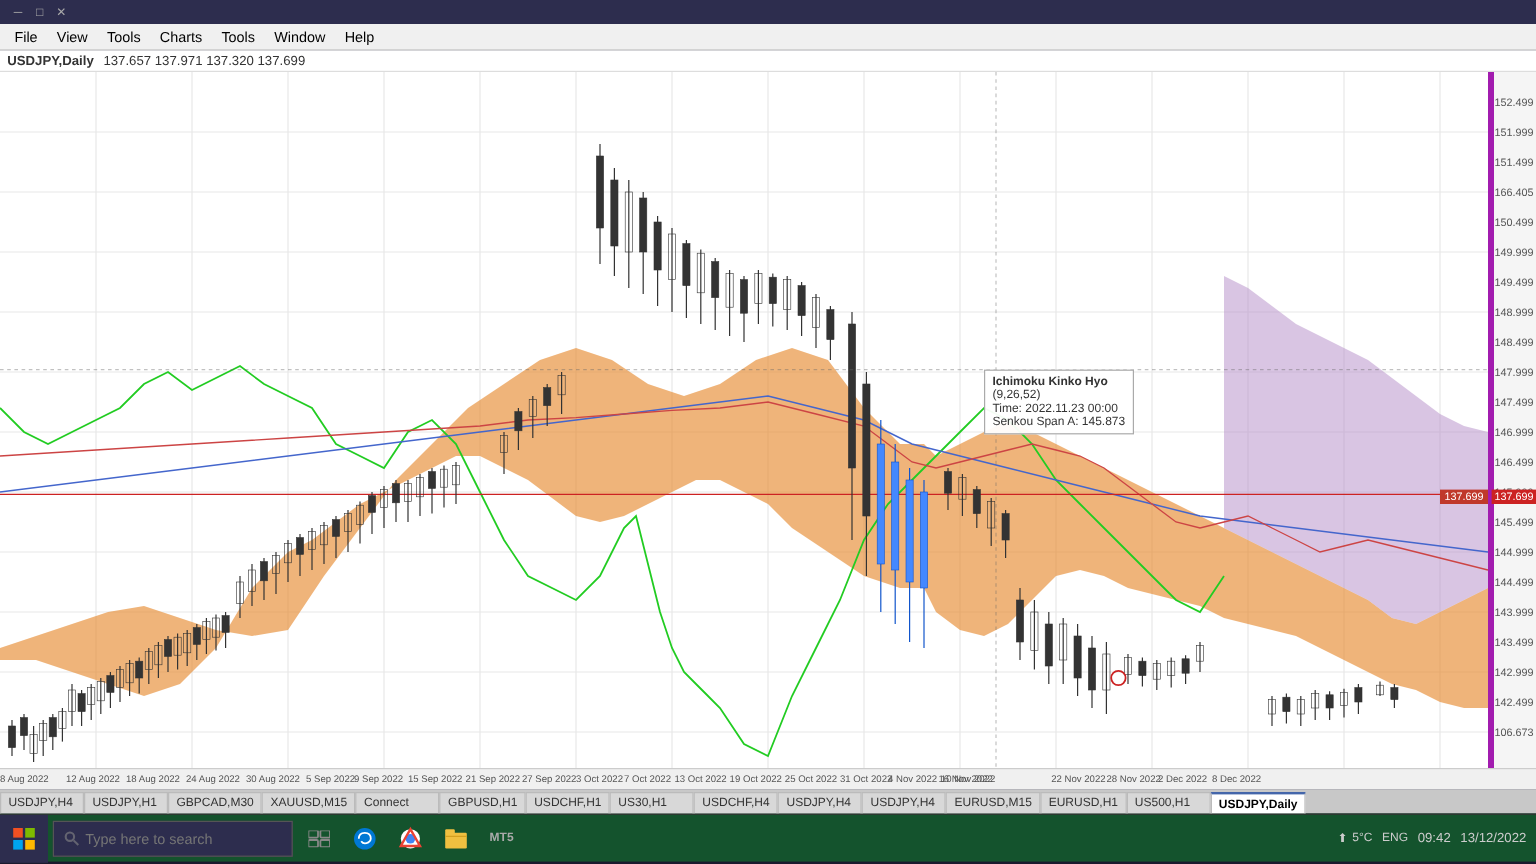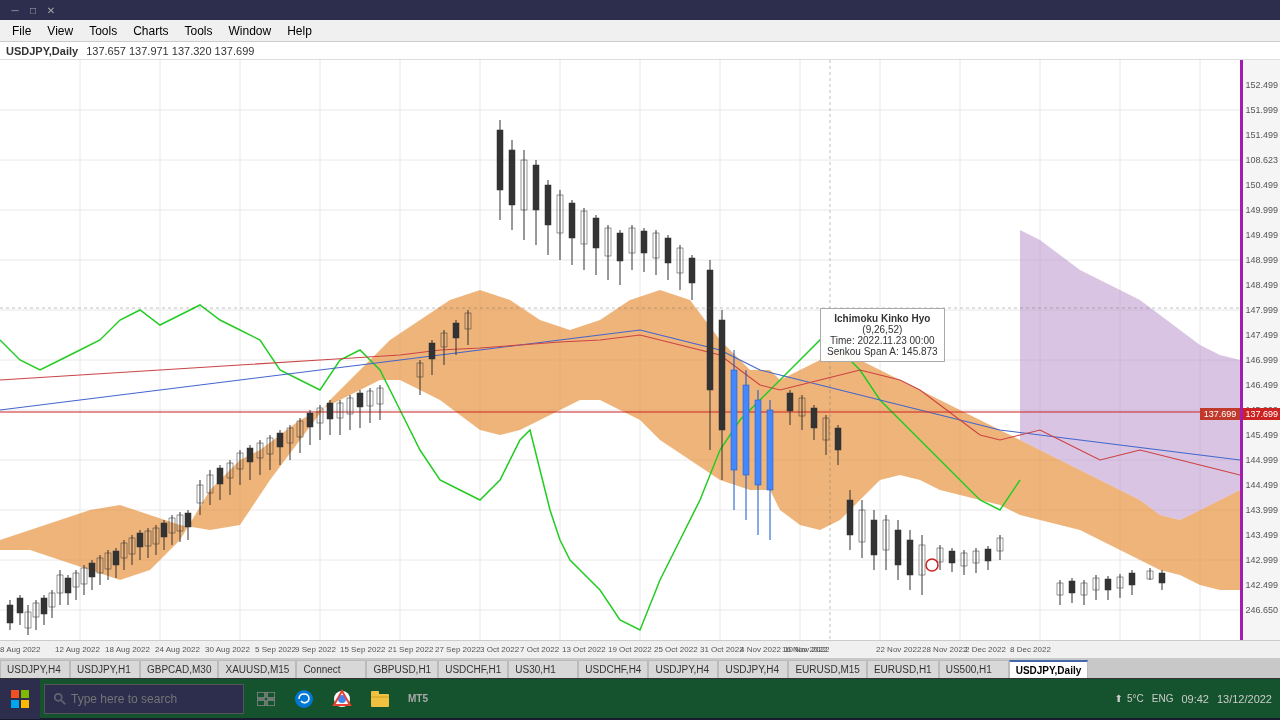--- a/index.html
+++ b/index.html
@@ -59,21 +59,21 @@
       overflow: hidden;
     }
 
     
     #price-axis {
       position: absolute;
       top: 0; right: 0;
       width: 40px;
       height: 580px;
       background: #f5f5f5;
-      border-left: 3px solid #a21caf;
+      border-left: 5px solid #a21caf;
       font-size: 9px;
       color: #555;
     }
 
     .price-label {
       position: absolute;
       right: 2px;
       font-size: 9px;
       color: #555;
       white-space: nowrap;
@@ -93,21 +93,20 @@
     
     #tooltip {
       position: absolute;
       background: rgba(255,255,255,0.95);
       border: 1px solid #aaa;
       padding: 4px 6px;
       font-size: 10px;
       color: #333;
       pointer-events: none;
       z-index: 100;
-      text-align: center;
     }
 
     
     #date-axis {
       background: #f0f0f0;
       height: 18px;
       display: flex;
       align-items: center;
       border-top: 1px solid #ccc;
       position: relative;
@@ -499,39 +498,39 @@
     <div>Time: 2022.11.23 00:00</div>
     <div>Senkou Span A: 145.873</div>
   </div>
 
   <div class="price-highlight" style="top:348px; right:40px; width:40px; text-align:center;">137.699</div>
 
   <div id="price-axis">
     <div class="price-label" style="top:20px;">152.499</div>
     <div class="price-label" style="top:45px;">151.999</div>
     <div class="price-label" style="top:70px;">151.499</div>
-    <div class="price-label" style="top:95px;">108.623</div>
+    <div class="price-label" style="top:95px;">166.405</div>
     <div class="price-label" style="top:120px;">150.499</div>
     <div class="price-label" style="top:145px;">149.999</div>
     <div class="price-label" style="top:170px;">149.499</div>
     <div class="price-label" style="top:195px;">148.999</div>
     <div class="price-label" style="top:220px;">148.499</div>
     <div class="price-label" style="top:245px;">147.999</div>
     <div class="price-label" style="top:270px;">147.499</div>
     <div class="price-label" style="top:295px;">146.999</div>
     <div class="price-label" style="top:320px;">146.499</div>
     <div class="price-label" style="top:345px;">145.999</div>
     <div class="price-label" style="top:370px;">145.499</div>
     <div class="price-label" style="top:395px;">144.999</div>
     <div class="price-label" style="top:420px;">144.499</div>
     <div class="price-label" style="top:445px;">143.999</div>
     <div class="price-label" style="top:470px;">143.499</div>
     <div class="price-label" style="top:495px;">142.999</div>
     <div class="price-label" style="top:520px;">142.499</div>
-    <div class="price-label" style="top:545px;">246.650</div>
+    <div class="price-label" style="top:545px;">106.673</div>
 
     <div style="position:absolute;top:348px;right:0;background:#cc2222;color:white;font-size:9px;padding:1px 2px;white-space:nowrap;">137.699</div>
   </div>
 </div>
 
 <div id="date-axis">
   <div style="position:absolute;left:0px;font-size:8px;">8 Aug 2022</div>
   <div style="position:absolute;left:55px;font-size:8px;">12 Aug 2022</div>
   <div style="position:absolute;left:105px;font-size:8px;">18 Aug 2022</div>
   <div style="position:absolute;left:155px;font-size:8px;">24 Aug 2022</div>

